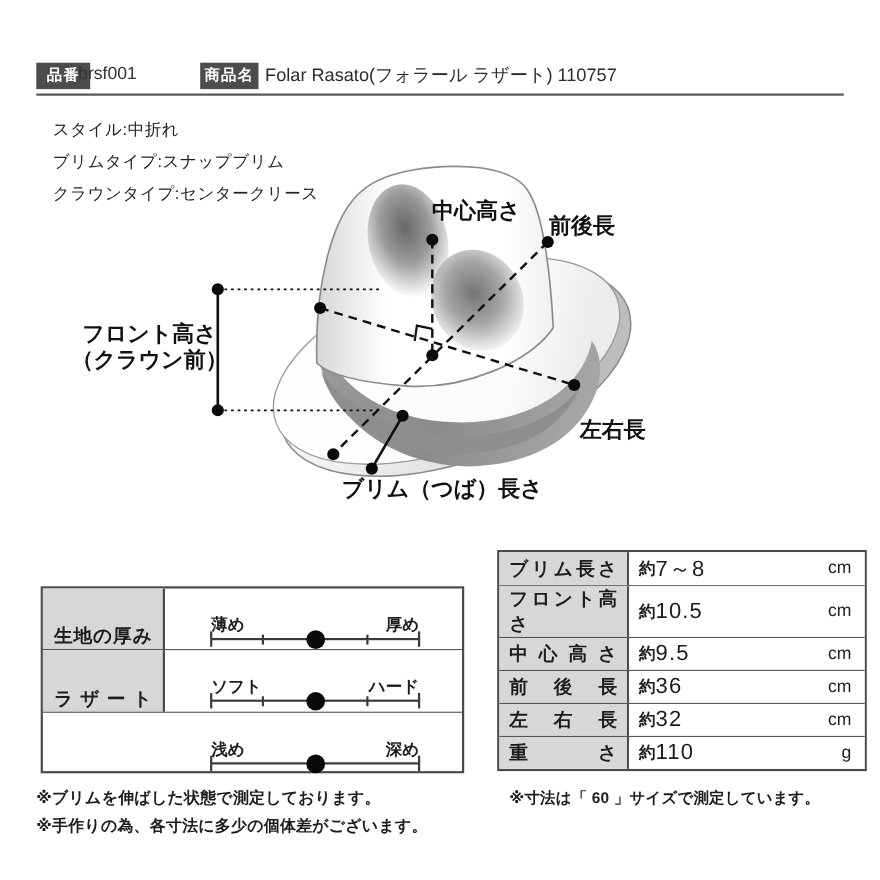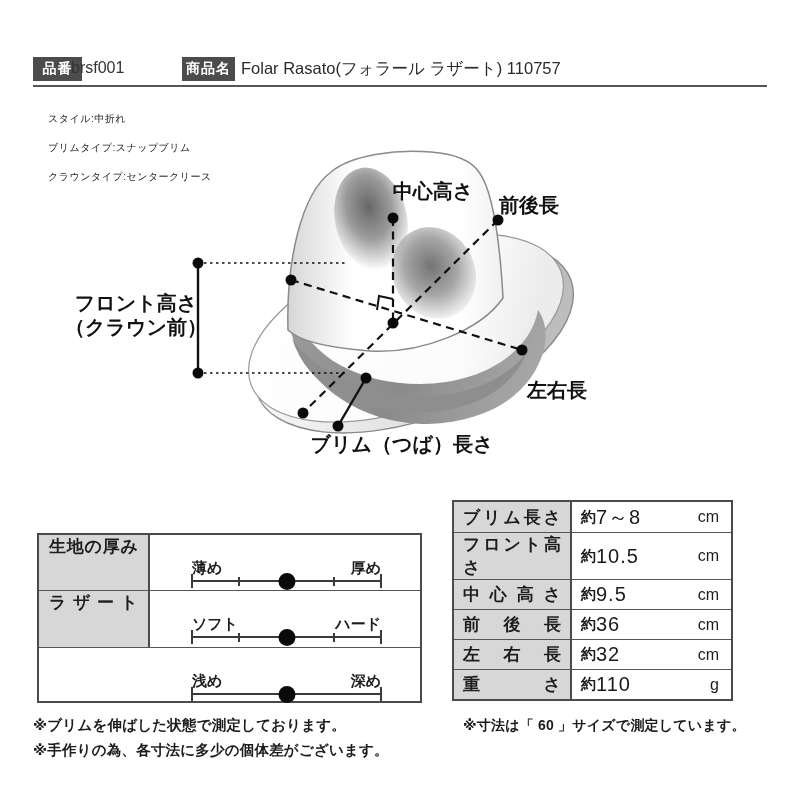--- a/index.html
+++ b/index.html
@@ -10,52 +10,52 @@
   
   .badge{background:#4c4c4c;color:#fff;display:flex;align-items:center;justify-content:center;
          font-size:14px;font-weight:600;letter-spacing:1px;}
   #badge-hinban{left:33px;top:57px;width:49px;height:24px;}
   #hinban-value{left:71px;top:59px;font-size:16px;color:#333;}
   #badge-name{left:182px;top:57px;width:53px;height:24px;}
   #product-name{left:241px;top:58px;font-size:16.5px;color:#2b2b2b;}
   #header-rule{left:33px;top:85px;width:734px;border-top:2px solid #555;}
 
   
-  #spec-lines{left:48px;top:104px;font-size:10px;color:#222;font-weight:500;}
+  #spec-lines{left:48px;top:104px;font-size:15px;color:#222;font-weight:500;}
   #spec-lines .spec-line{height:29px;line-height:29px;letter-spacing:0.5px;}
 
   
   #hat-svg{left:30px;top:140px;}
   .meas-label{font-size:20px;font-weight:600;fill:#111;}
   .dash{stroke:#111;stroke-width:2.2;stroke-dasharray:8 5.5;fill:none;}
   .dots-leader{stroke:#111;stroke-width:1.6;stroke-dasharray:2.5 3.5;fill:none;}
   .solidline{stroke:#111;stroke-width:2.4;fill:none;}
   .pt{fill:#0a0a0a;}
 
   
   #attr-table{left:37px;top:533px;width:385px;height:170px;border:2px solid #4a4a4a;box-sizing:border-box;}
   .attr-row{position:relative;height:55.3px;border-top:1px solid #555;}
   .attr-row:first-child{border-top:none;}
   .attr-label{position:absolute;left:0;top:0;bottom:0;width:111px;background:#d7d7d7;
-              border-right:2px solid #4a4a4a;display:flex;align-items:flex-start;box-sizing:border-box;
+              border-right:2px solid #4a4a4a;display:flex;align-items:flex-end;box-sizing:border-box;
               font-size:17px;font-weight:600;color:#1d1d1d;}
   .attr-label span{display:block;width:100%;padding:0 10px;text-align:justify;text-align-last:justify;}
   .attr-body{position:absolute;left:111px;right:0;top:0;bottom:0;}
   .mm-label{position:absolute;top:24px;font-size:15px;font-weight:600;color:#1d1d1d;}
   .mm-min{left:42px;} .mm-max{right:39px;}
   .slider{position:absolute;left:42px;right:39px;top:38px;height:16px;}
   .track{position:absolute;left:0;right:0;top:7px;height:2px;background:#3a3a3a;}
   .tick{position:absolute;width:2px;background:#3a3a3a;transform:translateX(-1px);}
   .tick.end{top:1px;height:14px;}
   .tick.mid{top:3.5px;height:9px;}
   .dot{position:absolute;top:0;width:17px;height:17px;border-radius:50%;background:#0a0a0a;
        transform:translateX(-8.5px);}
 
   
-  #meas-table{left:452px;top:500px;width:281px;height:201px;border:2px solid #4a4a4a;box-sizing:border-box;
+  #meas-table{left:452px;top:500px;width:336px;height:201px;border:2px solid #4a4a4a;box-sizing:border-box;
               display:grid;grid-template-rows:repeat(6,1fr);}
   .meas-row{display:grid;grid-template-columns:118px 1fr;border-top:1px solid #555;}
   .meas-row:first-child{border-top:none;}
   .m-label{background:#d7d7d7;border-right:2px solid #4a4a4a;display:flex;align-items:center;box-sizing:border-box;}
   .m-label span{display:block;width:100%;padding:0 9px;font-size:17px;font-weight:600;color:#1d1d1d;
                 text-align:justify;text-align-last:justify;}
   .m-value{display:flex;align-items:center;background:#fff;}
   .m-approx{margin-left:9px;font-size:15px;font-weight:600;color:#1d1d1d;}
   .m-num{flex:1;text-align:left;font-size:20px;color:#1a1a1a;letter-spacing:1px;}
   .m-unit{margin-right:12px;font-size:16px;color:#1d1d1d;}

